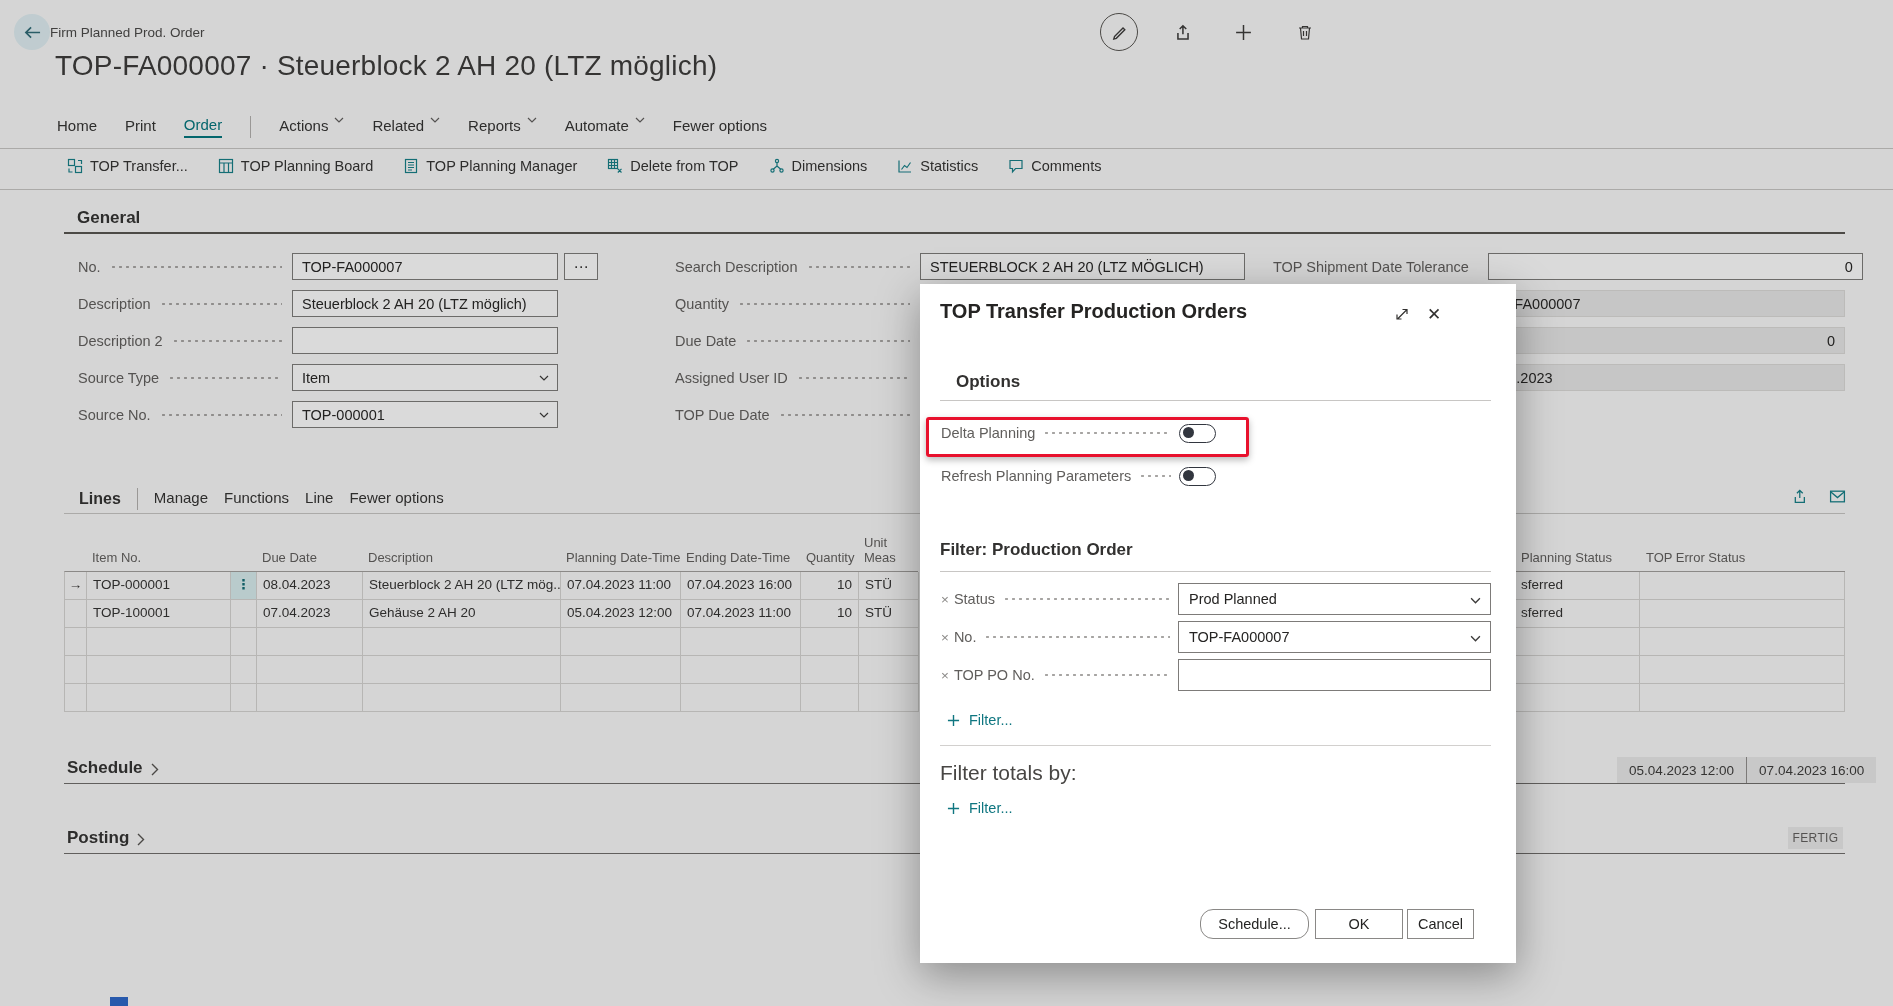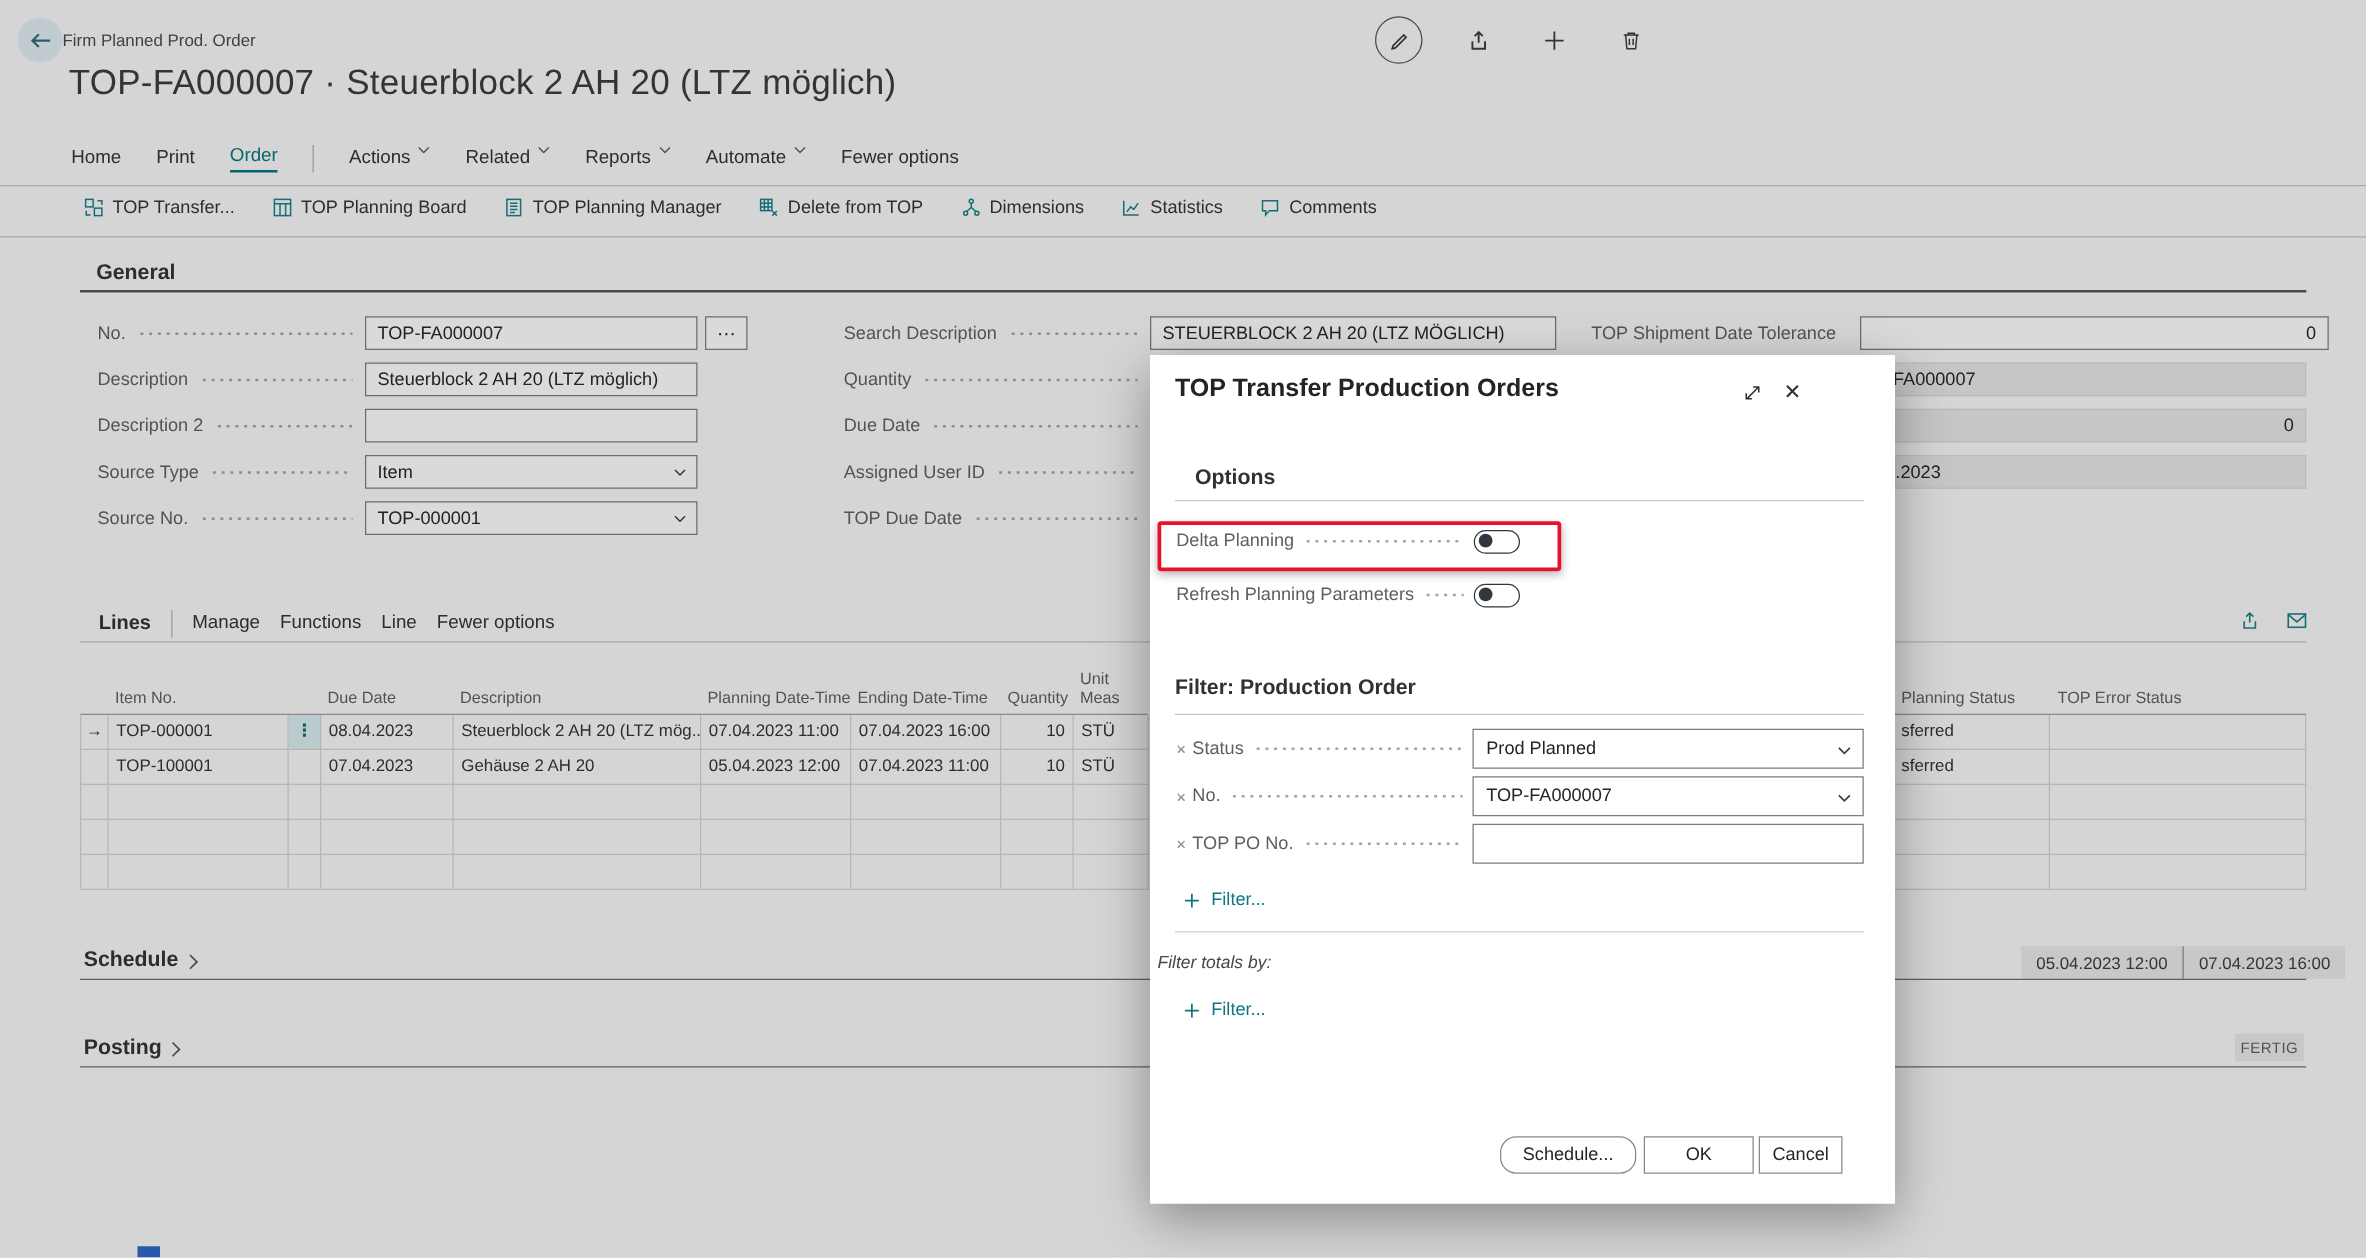--- a/index.html
+++ b/index.html
@@ -82,21 +82,21 @@
   .m-row { position:absolute; left:21px; display:flex; align-items:center; height:30px; }
   .m-row .lead { margin:0 8px; }
   .opt-row { width:275px; }
   .toggle { width:37px; height:19px; border:1px solid #32363f; border-radius:10px; background:#fff; position:relative; flex:none; cursor:pointer; }
   .toggle .knob { position:absolute; left:3px; top:2.5px; width:11px; height:11px; border-radius:50%; background:#32363f; }
   .flt-row { width:550px; }
   .xmark { color:#8a8886; font-size:13.5px; margin-right:5px; cursor:pointer; }
   .combo { width:313px; height:32px; border:1px solid #7d7b79; background:#fff; display:flex; align-items:center; padding:0 10px; font-size:14.5px; color:#252423; position:relative; flex:none; cursor:pointer; }
   .combo .caret { position:absolute; right:9px; top:13px; color:#3b3a39; display:flex; }
   .addf { position:absolute; left:27px; display:flex; align-items:center; gap:9px; color:#0f7680; font-size:14.5px; cursor:pointer; }
-  .totals { position:absolute; left:6px; font-size:14px; color:#484644;font-style:italic; }
+  .totals { position:absolute; left:20px; font-size:21px; color:#484644; }
   .m-btn { position:absolute; height:30px; border:1px solid #8a8886; background:#fff; display:flex; align-items:center; justify-content:center; font-size:14.5px; color:#252423; cursor:pointer; }
   .red-box { position:absolute; left:926px; top:417px; width:323px; height:40px; border:3px solid #e8112d; border-radius:3px; z-index:120; box-shadow:0 3px 7px rgba(0,0,0,0.28); pointer-events:none; }
 </style>
 </head>
 <body>
 
 <div id="app">
 
   <div class="back-circle">
     <span style="display:flex;">

